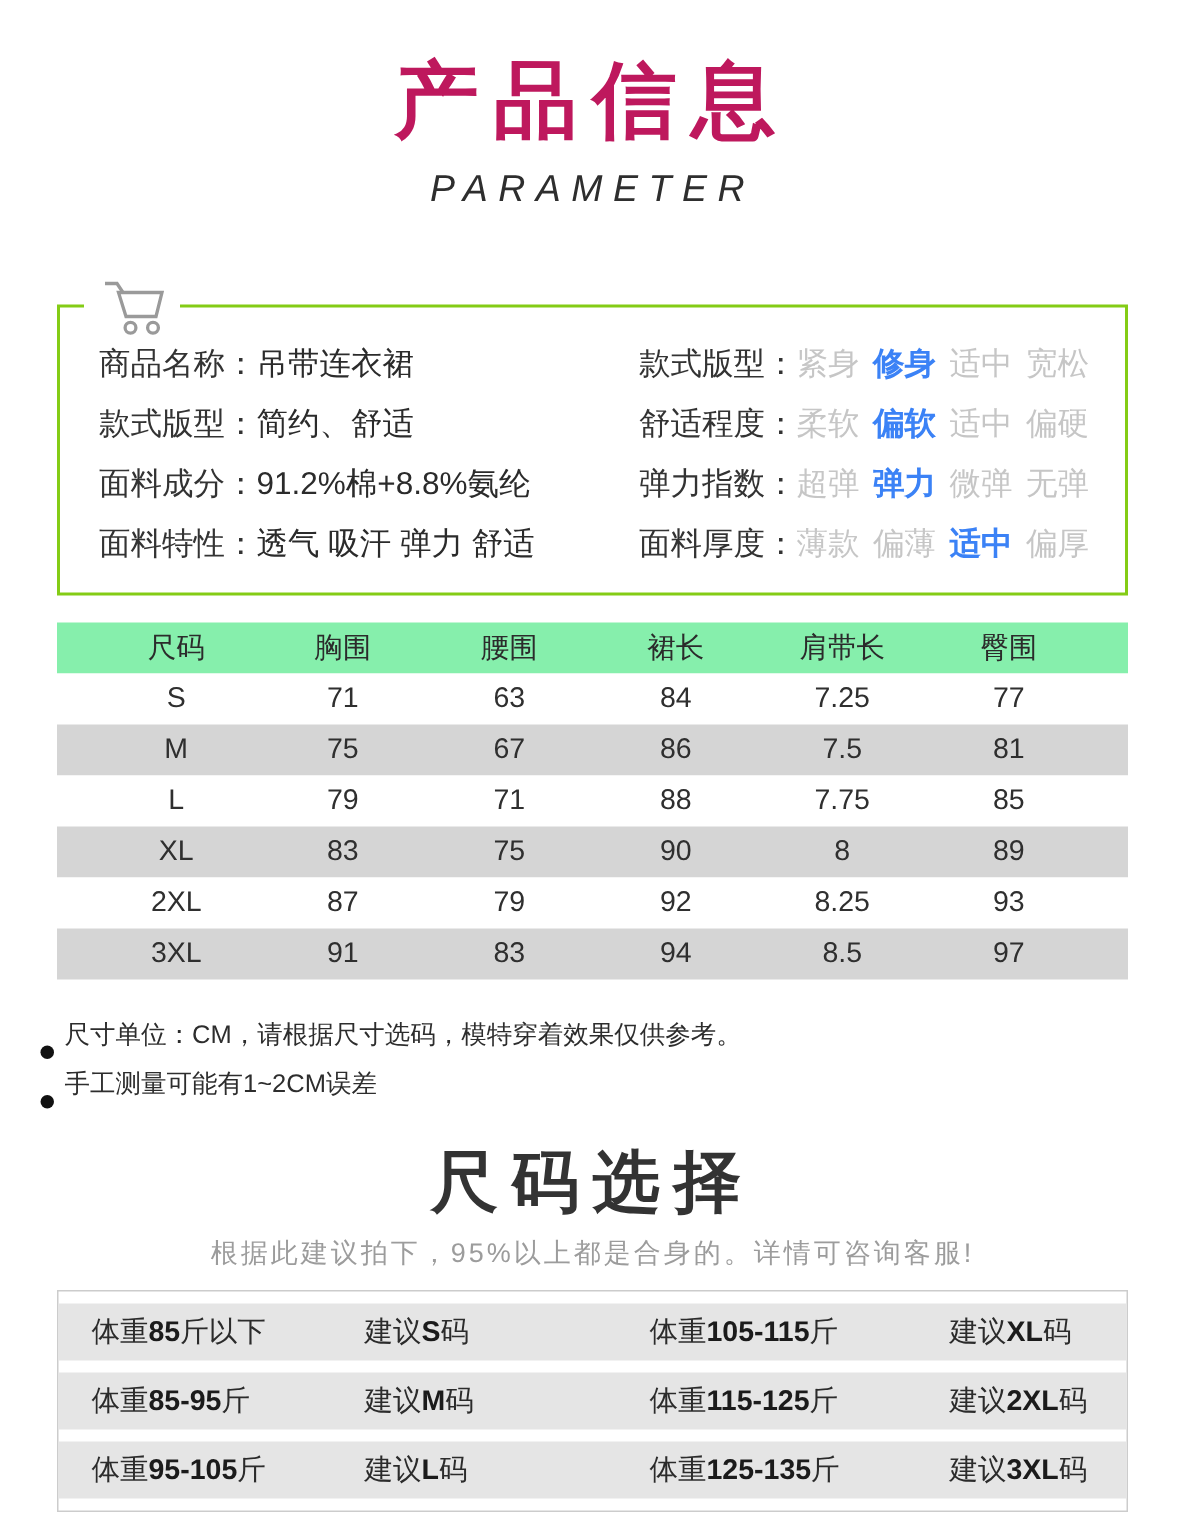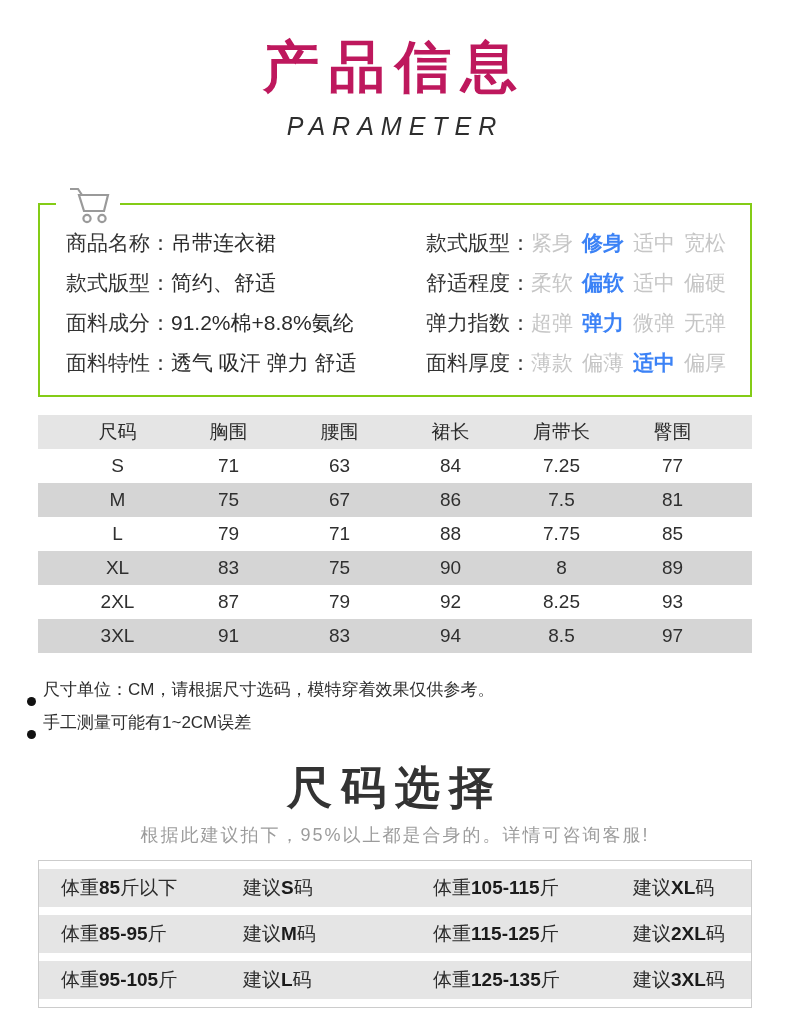--- a/index.html
+++ b/index.html
@@ -35,21 +35,21 @@
   .info-row { height: 40px; line-height: 40px; font-size: 21px; white-space: nowrap; }
   .info-label { color: #333; }
   .info-value { color: #2b2b2b; }
   .option { color: #c6c6c6; margin-right: 9px; }
   .option.selected { color: #3b82f6; font-weight: 700; }
 
   
   .size-table { margin: 18px 38px 0; }
   .size-row { display: flex; height: 34px; align-items: center; padding: 0 24px; background: #fff; }
   .size-row > div { flex: 1; text-align: center; font-size: 19px; color: #2f2f2f; }
-  .size-row.header { background: #e5e5e5; }
+  .size-row.header { background: #86efac; }
   .size-row.header > div { font-size: 19px; color: #2b2b2b; }
   .size-row.alt { background: #d5d5d5; }
 
   
   .notes { margin: 20px 0 0 27px; }
   .note { font-size: 17px; line-height: 33px; color: #2d2d2d; display: flex; align-items: flex-end; }
   .bullet { width: 9px; height: 9px; border-radius: 50%; background: #111; margin-right: 7px; flex: 0 0 auto; }
 
   
   .sel-title {

